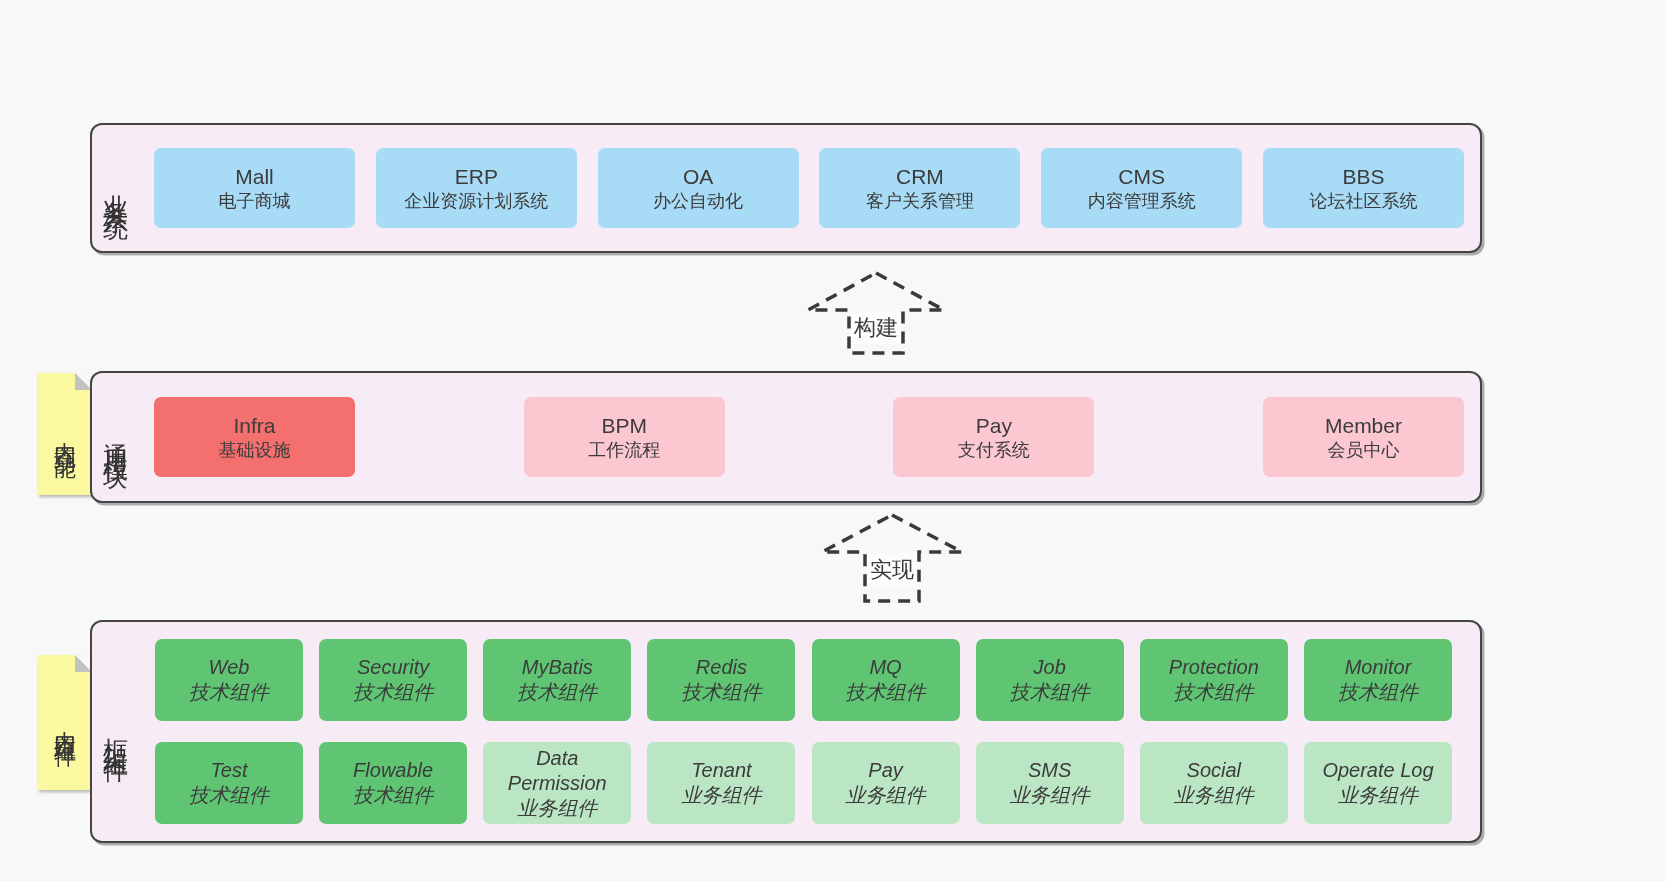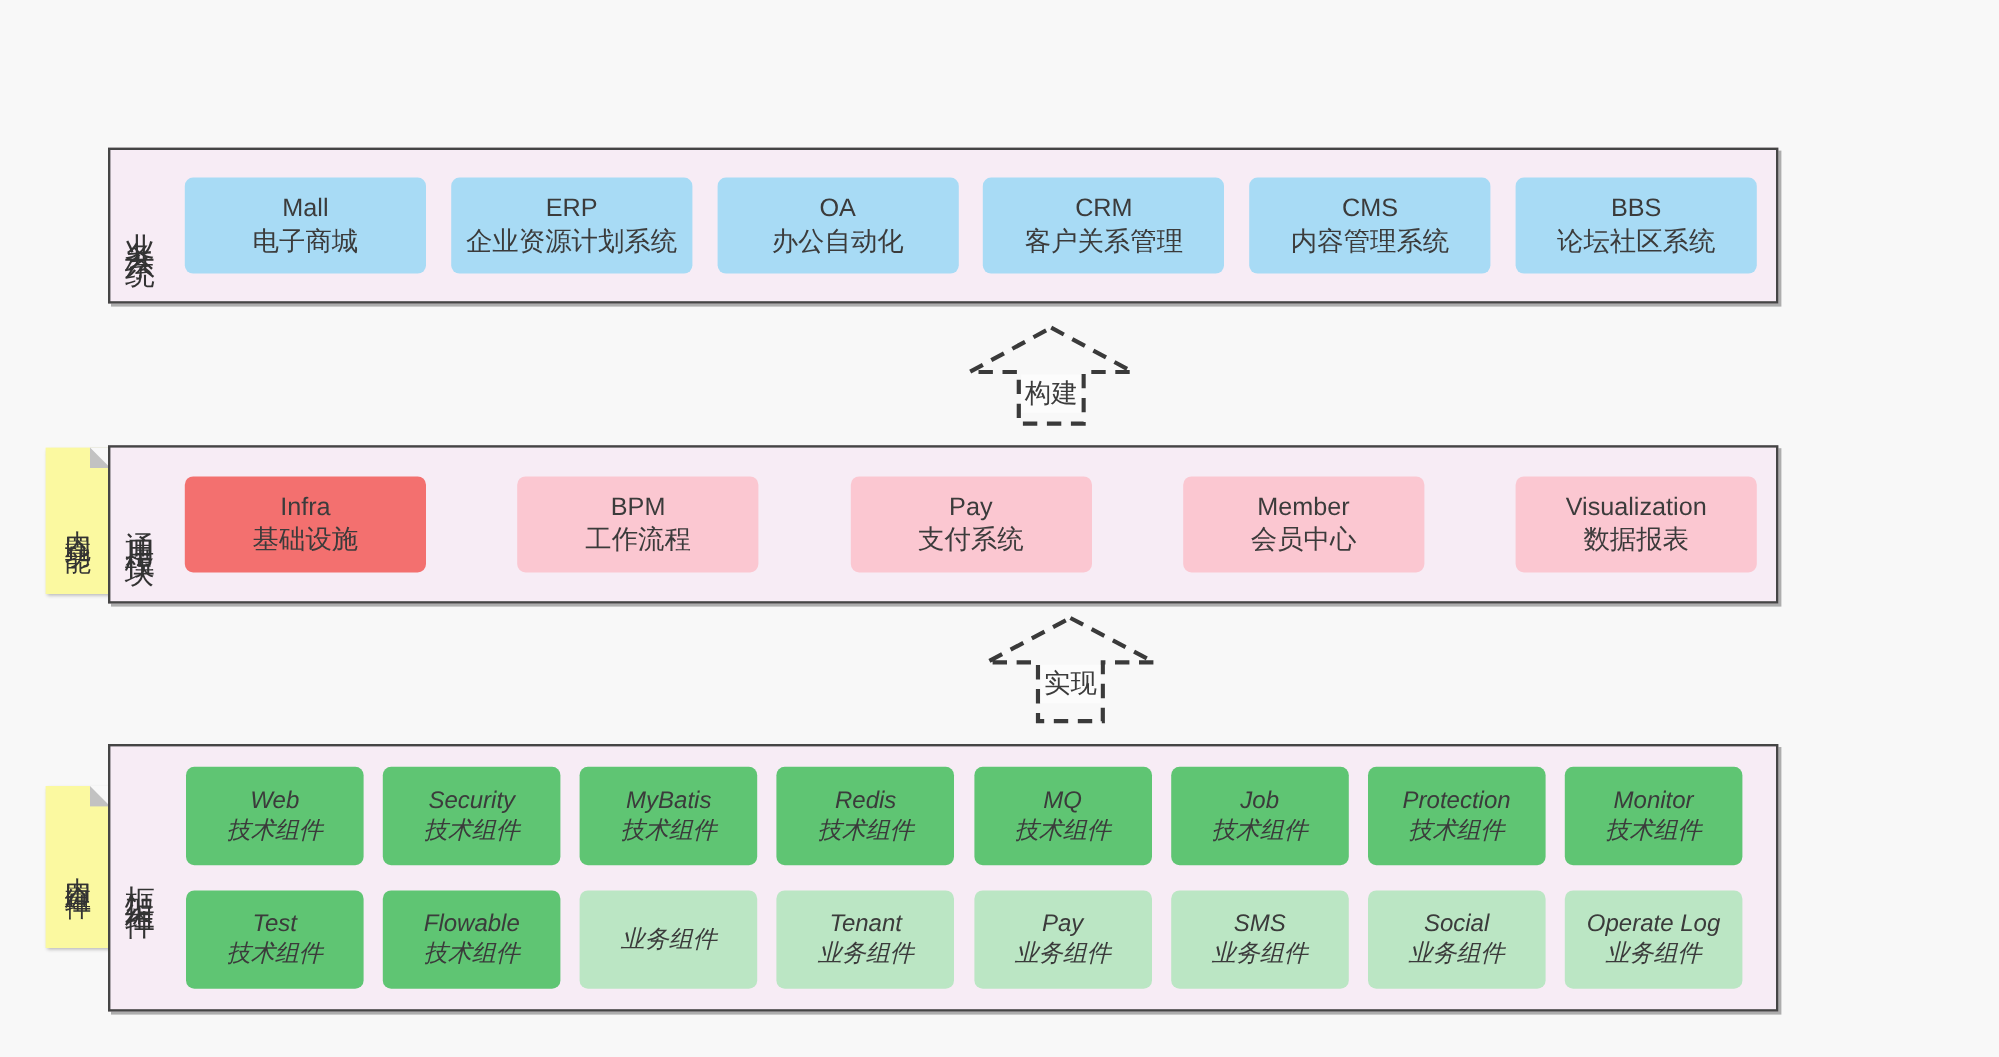--- a/index.html
+++ b/index.html
@@ -15,21 +15,21 @@
     background:var(--c-page);
     font-family:"Liberation Sans","DejaVu Sans",sans-serif;
     color:var(--c-text);
     overflow:hidden;
   }
   
   .layer{
     position:absolute; left:90px; width:1392px;
     background:var(--c-layer-bg);
     border:2px solid var(--c-border);
-    border-radius:0;
+    border-radius:12px;
     box-shadow:2.5px 2.5px 0 rgba(0,0,0,0.30);
   }
   #layer-business  {top:123px; height:130px;}
   #layer-modules   {top:371px; height:132px;}
   #layer-components{top:620px; height:223px;}
 
   .v-label{
     position:absolute; left:11px; top:50%;
     transform:translateY(-50%);
     writing-mode:vertical-rl; text-orientation:upright;
@@ -45,21 +45,21 @@
   .box-row{display:flex; justify-content:space-between; align-items:center;}
 
   
   .box{
     display:flex; flex-direction:column; justify-content:center; align-items:center;
     text-align:center; border-radius:7px; padding:2px 4px;
   }
   #layer-business .box, #layer-modules .box{width:201px; height:80px;}
   #layer-components .box{width:148px; height:82px;}
   .box .t{font-size:21px; line-height:1.25;}
-  .box .s{font-size:22px; line-height:1.25;}
+  .box .s{font-size:18px; line-height:1.25;}
   #layer-components .box .t{font-size:20px;}
   #layer-components .box .s{font-size:20px;}
   .blue{background:var(--c-blue);}
   .red{background:var(--c-red);}
   .pink{background:var(--c-pink);}
   .green{background:var(--c-green);}
   .light-green{background:var(--c-light-green);}
 
   
   .sticky{
@@ -148,24 +148,20 @@
           <div class="s">工作流程</div>
         </div>
         <div class="box pink">
           <div class="t">Pay</div>
           <div class="s">支付系统</div>
         </div>
         <div class="box pink">
           <div class="t">Member</div>
           <div class="s">会员中心</div>
         </div>
-        <div class="box pink">
-          <div class="t">Visualization</div>
-          <div class="s">数据报表</div>
-        </div>
       </div>
     </div>
 </section>
 
 <section class="layer" id="layer-components">
   <div class="v-label">框架组件</div>
   <div class="rows">
       <div class="box-row">
         <div class="box green">
           <div class="t">Web</div>
@@ -203,20 +199,21 @@
       <div class="box-row">
         <div class="box green">
           <div class="t">Test</div>
           <div class="s">技术组件</div>
         </div>
         <div class="box green">
           <div class="t">Flowable</div>
           <div class="s">技术组件</div>
         </div>
         <div class="box light-green">
+          <div class="t">Data Permission</div>
           <div class="s">业务组件</div>
         </div>
         <div class="box light-green">
           <div class="t">Tenant</div>
           <div class="s">业务组件</div>
         </div>
         <div class="box light-green">
           <div class="t">Pay</div>
           <div class="s">业务组件</div>
         </div>

